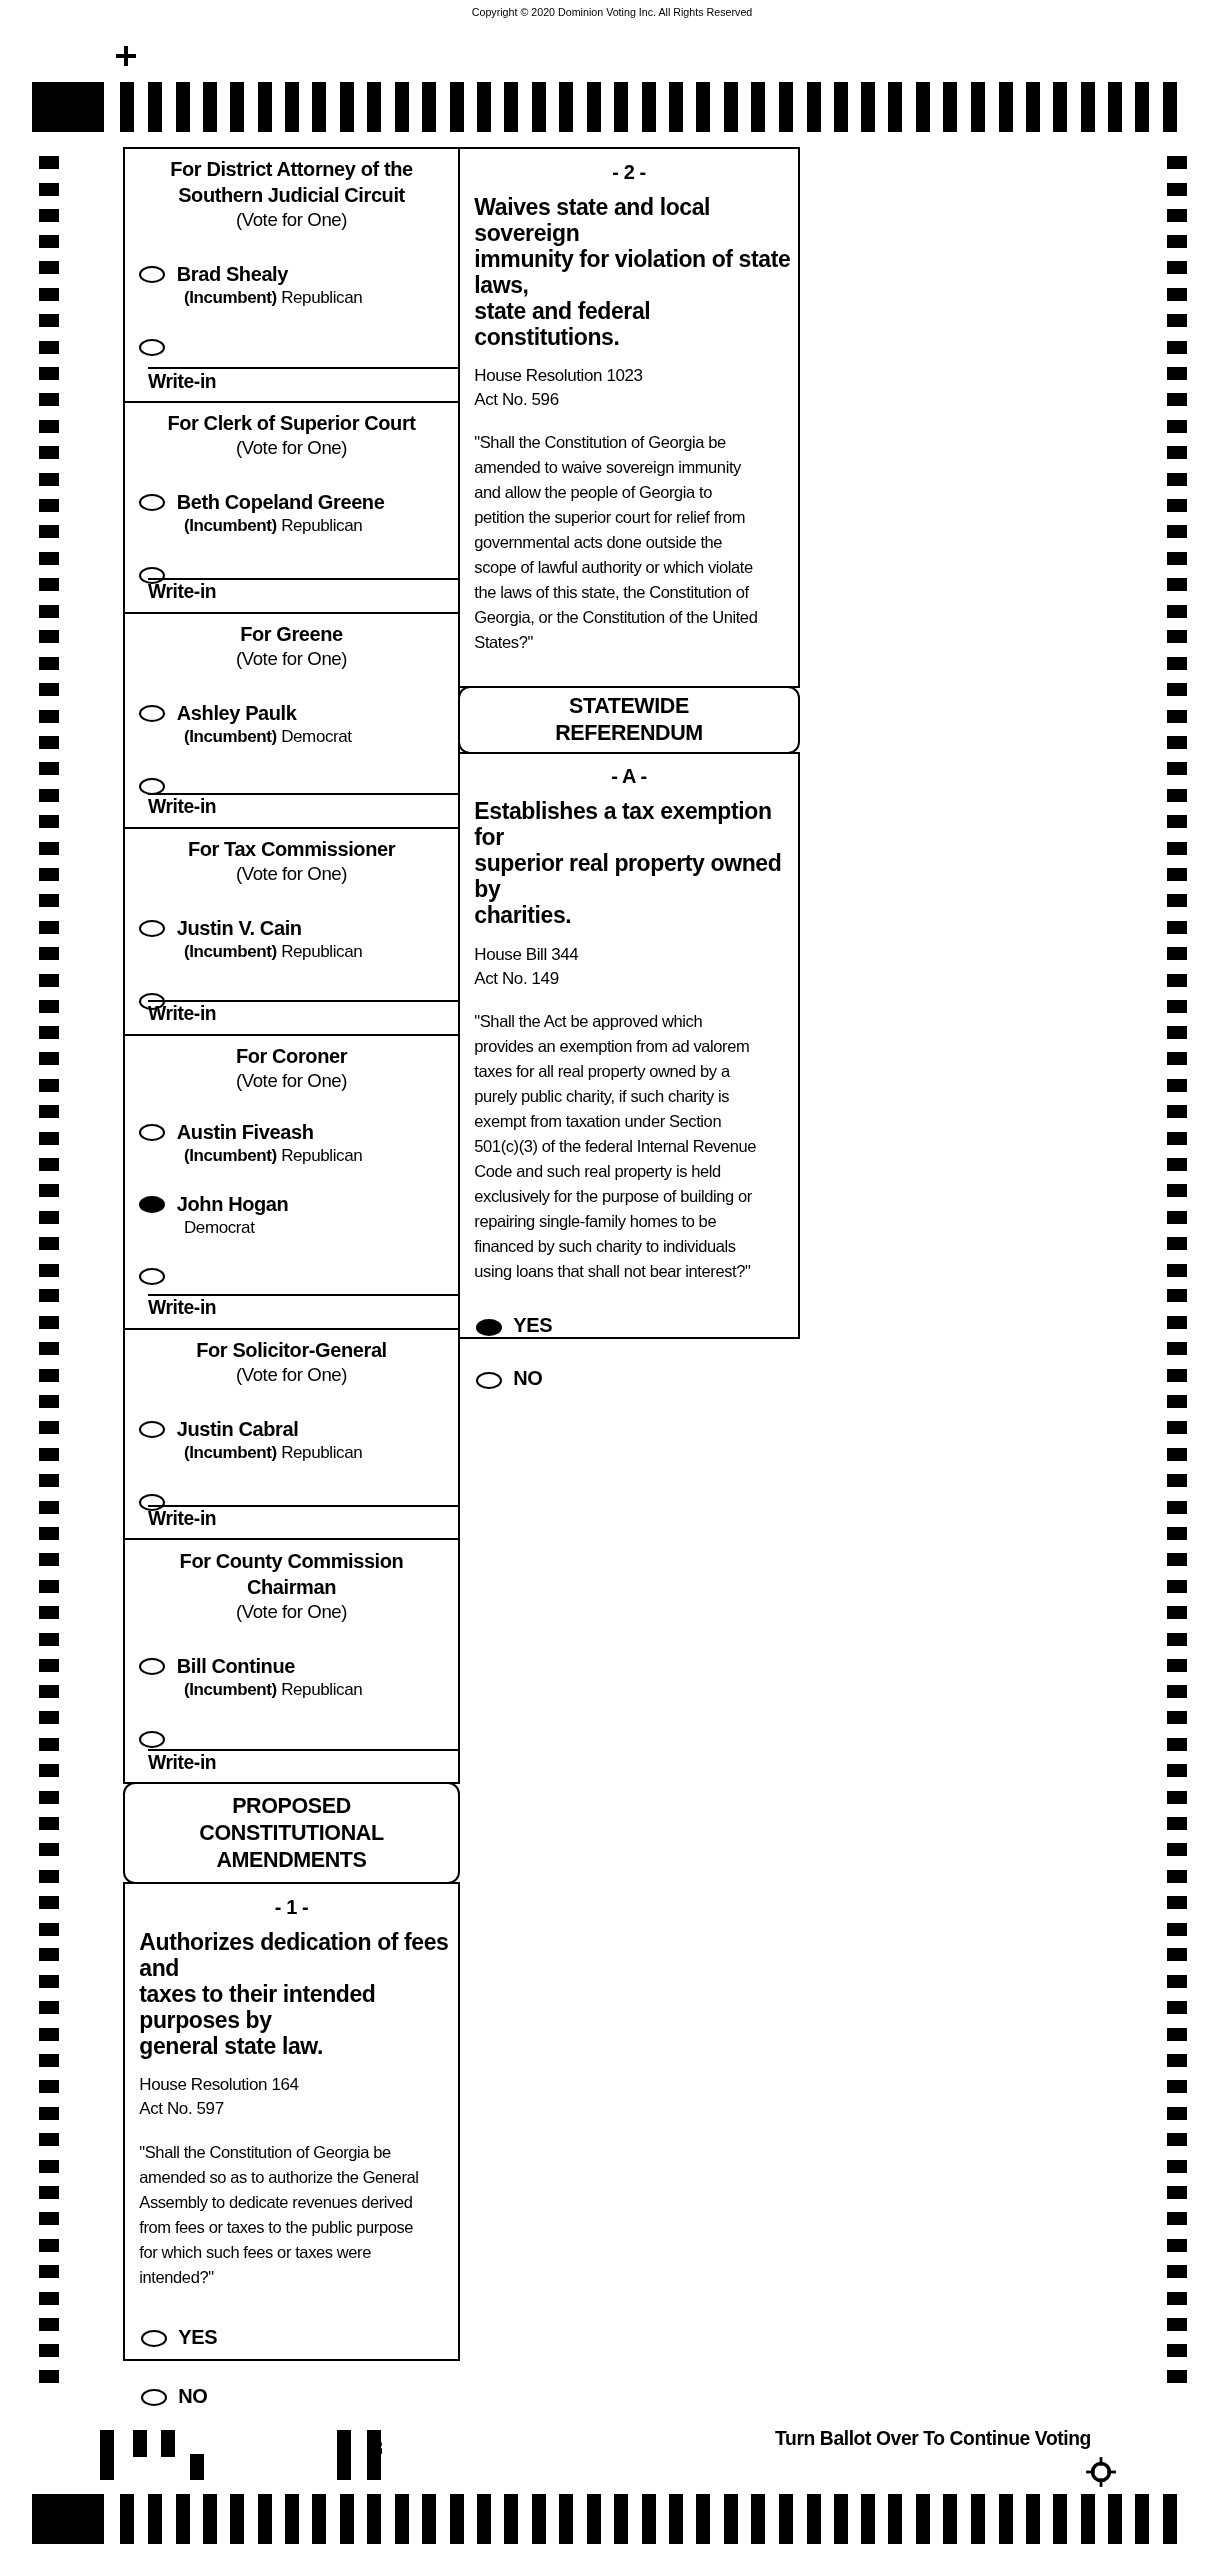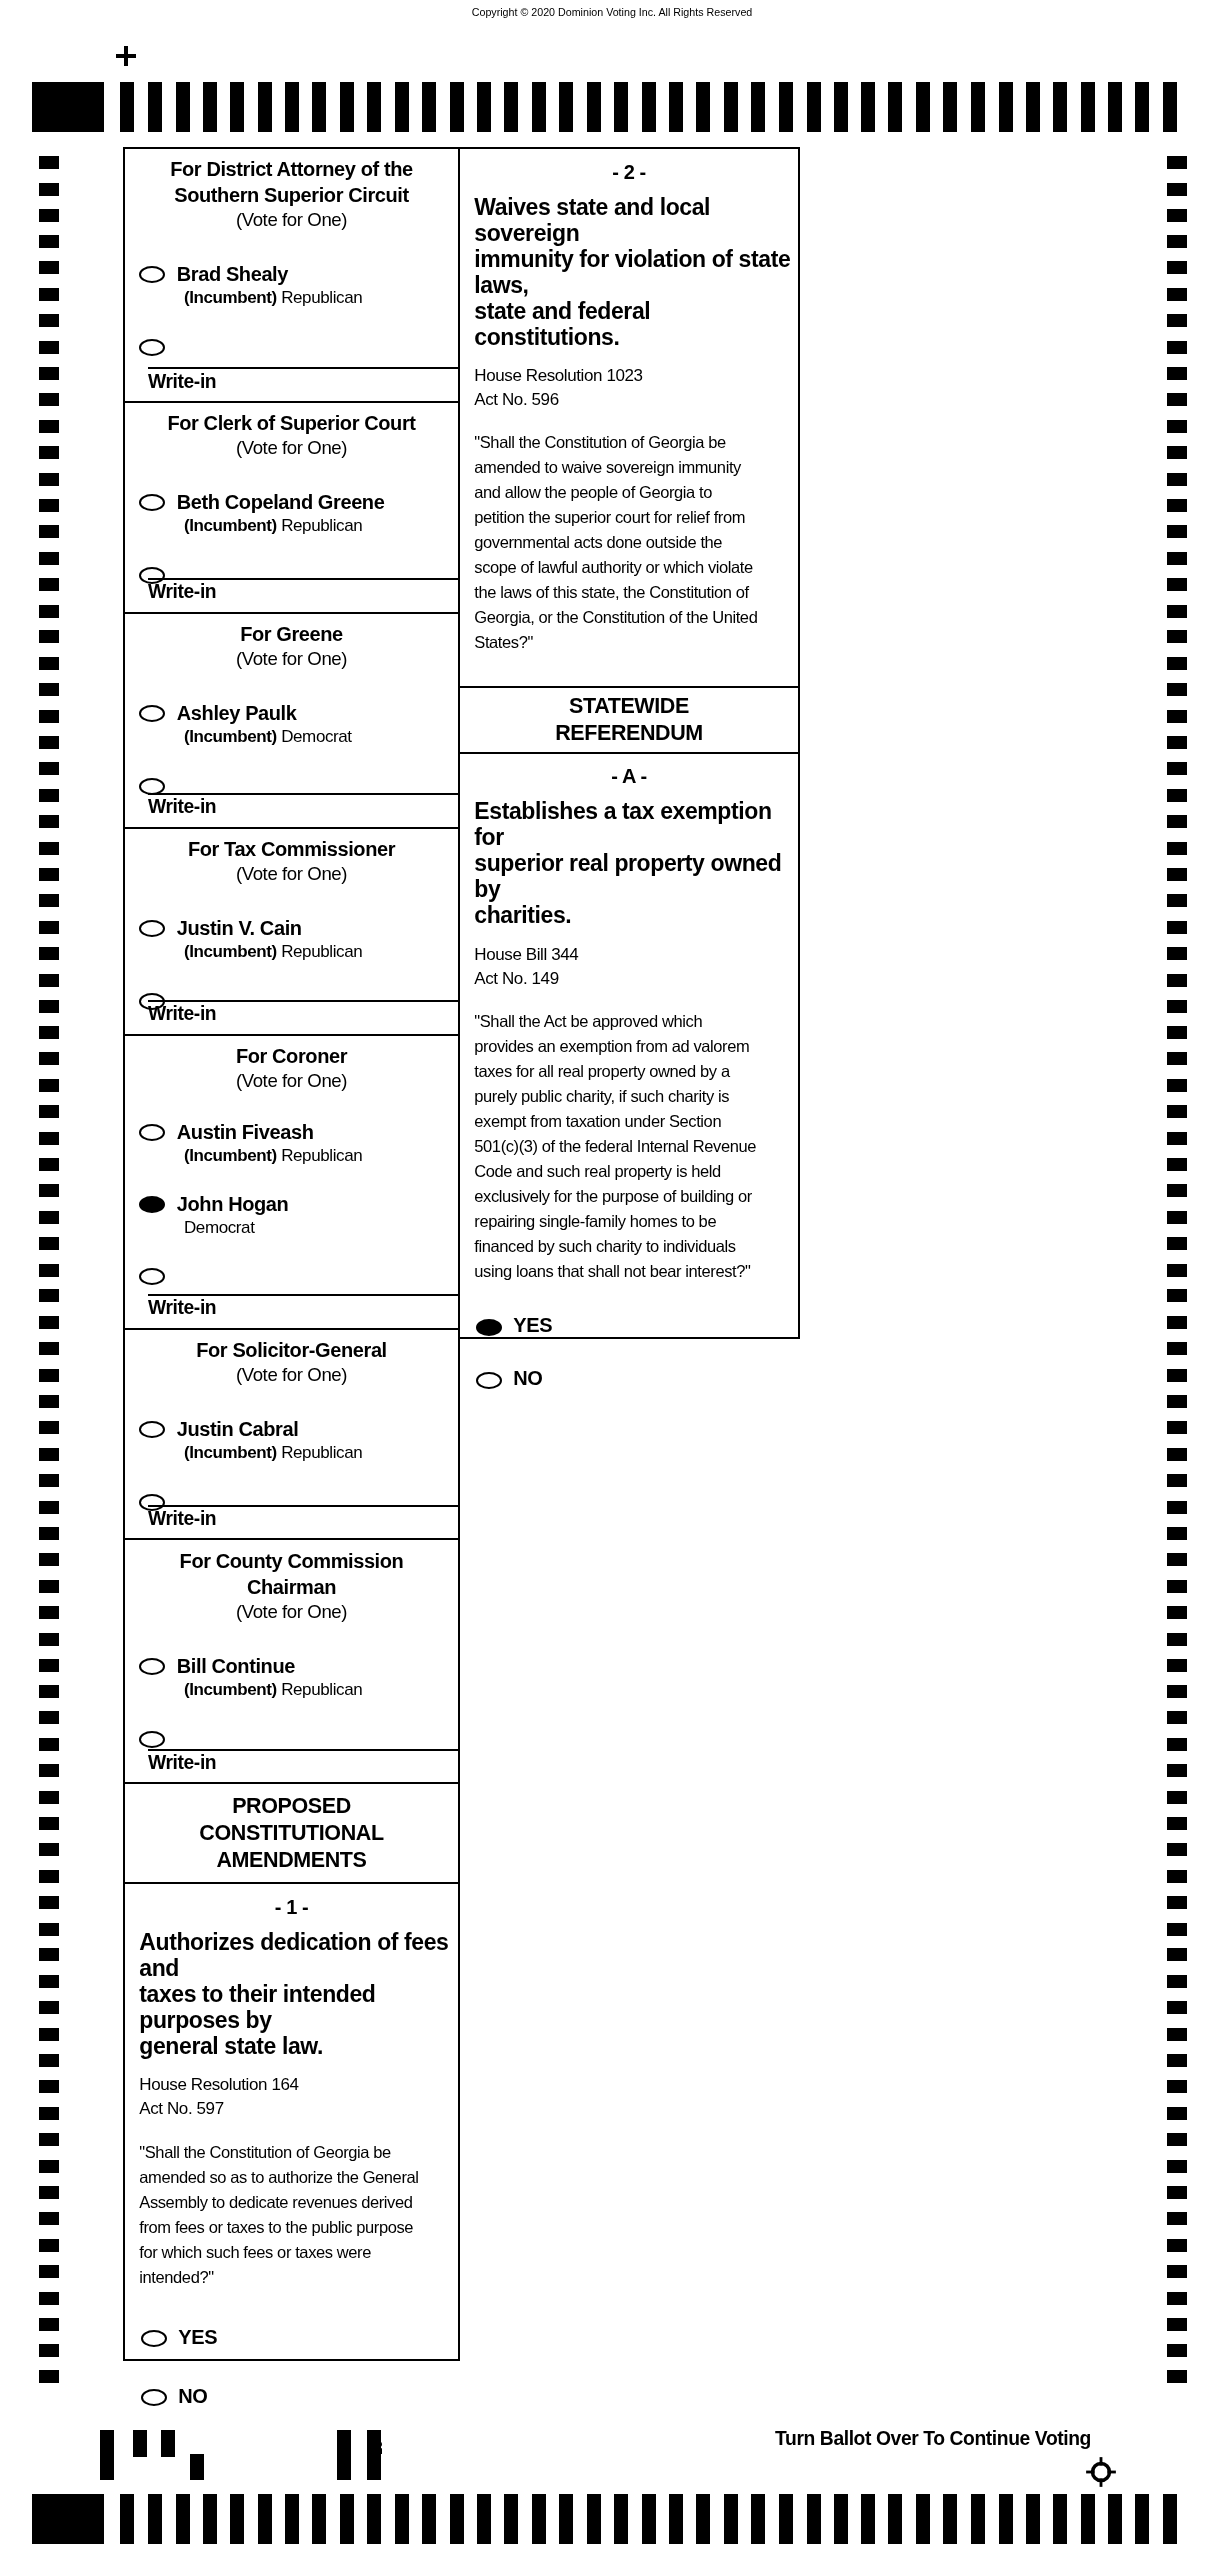--- a/index.html
+++ b/index.html
@@ -28,21 +28,21 @@
         background:#fff;box-sizing:border-box;margin-top:2.9px;}
   .oval.filled{background:#000;}
   .ctext{margin-left:11.5px;}
   .cname{font-weight:bold;font-size:20px;line-height:23px;letter-spacing:-0.4px;}
   .cparty{font-size:17px;line-height:23px;letter-spacing:-0.4px;margin-left:7.2px;}
   .cparty b{letter-spacing:-0.4px;}
   .writein{position:absolute;left:23px;right:0;bottom:2.9px;height:29px;border-top:2.1px solid #000;}
   .wlabel{font-weight:bold;font-size:19.3px;letter-spacing:-0.4px;padding-top:1.4px;}
   
   .hdr{display:flex;align-items:center;justify-content:center;text-align:center;
-       font-weight:bold;font-size:21.5px;line-height:27px;white-space:pre-line;letter-spacing:-0.4px;}
+       font-weight:bold;font-size:21.5px;line-height:27px;white-space:pre-line;letter-spacing:-0.4px;border-radius:12px;}
   
   .m-num{padding-top:11.5px;font-weight:bold;font-size:20px;text-align:center;letter-spacing:-0.4px;}
   .m-sum{margin:10px 7.2px 0 14.3px;font-weight:bold;font-size:23px;line-height:26px;
          white-space:pre-line;letter-spacing:-0.4px;}
   .m-refs{margin:14.3px 0 0 14.3px;font-size:17px;line-height:24px;white-space:pre-line;letter-spacing:-0.4px;}
   .m-q{margin:18.6px 4.3px 0 14.3px;font-size:16.5px;line-height:25px;white-space:pre-line;letter-spacing:-0.4px;}
   .yn{display:flex;align-items:center;padding-left:15.8px;margin-top:34px;}
   .yn.no{margin-top:10px;}
   .yn-l{font-weight:bold;font-size:20px;margin-left:11.5px;letter-spacing:-0.4px;}
   
@@ -322,21 +322,21 @@
       <div class="mark" style="left: 161px; top: 2430px; width: 14.3px; height: 26.5px;"></div>
       <div class="mark" style="left: 190px; top: 2454px; width: 14.3px; height: 26px;"></div>
       <div class="mark" style="left: 337px; top: 2430px; width: 14.3px; height: 50px;"></div>
       <div class="mark" style="left: 367px; top: 2430px; width: 13.6px; height: 50px;"></div>
     </div>
 
   <div class="col col-left">
 
     <div class="box b-da">
       <div class="c-title">For District Attorney of the
-Southern Superior Circuit</div>
+Southern Judicial Circuit</div>
       <div class="c-vote">(Vote for One)</div>
       <div class="cand">
         <span class="oval"></span>
         <div class="ctext">
           <div class="cname">Brad Shealy</div>
           <div class="cparty"><b>(Incumbent)</b> <span>Republican</span></div>
         </div>
       </div>
       <div class="cand">
         <span class="oval"></span>

